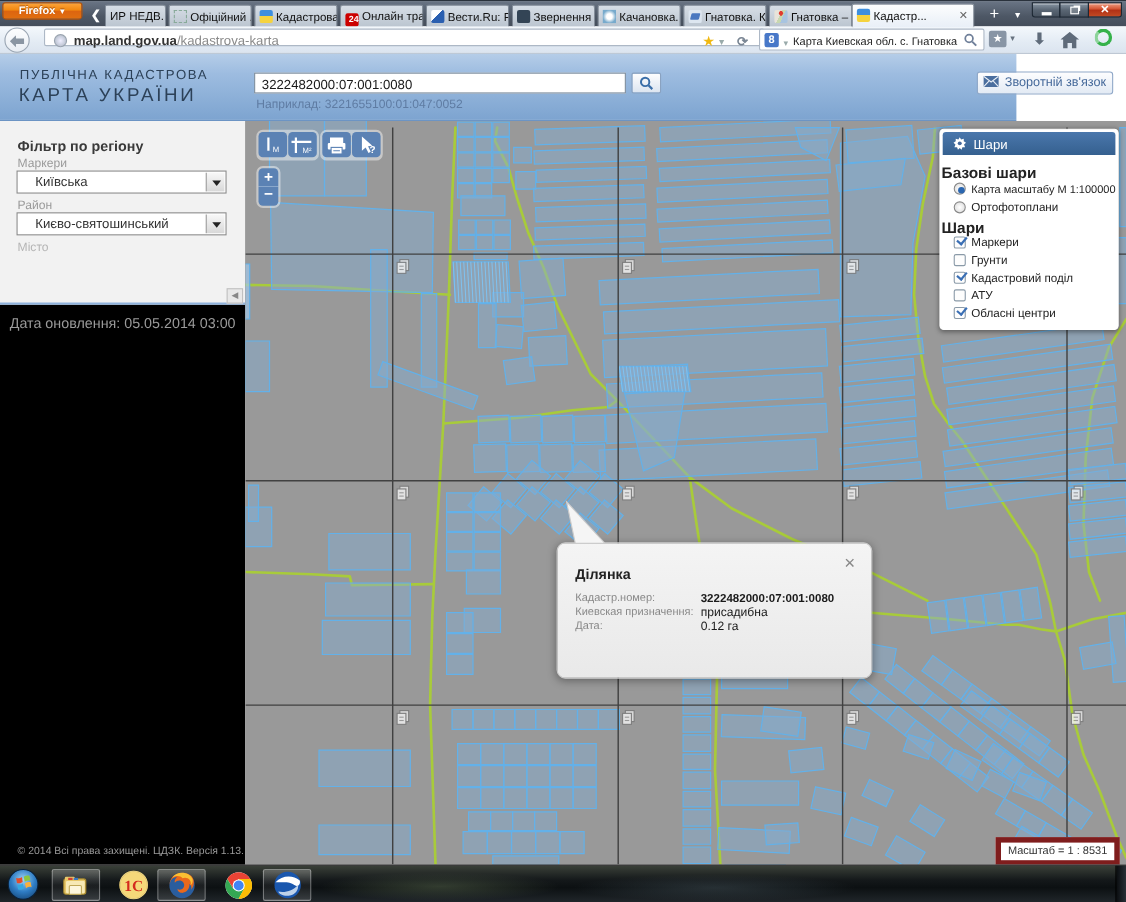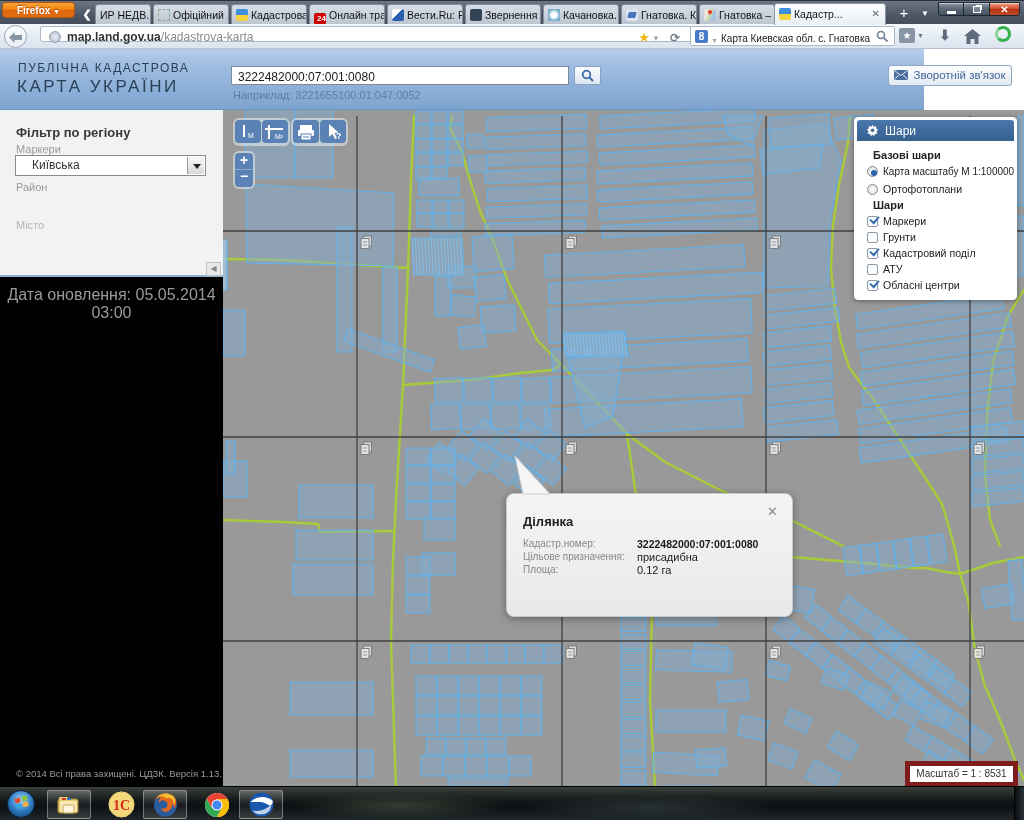--- a/index.html
+++ b/index.html
@@ -39,31 +39,31 @@
 #fbbtn{position:absolute;left:888px;top:16px;width:124px;height:21px;border:1px solid #90a8c8;border-radius:3px;background:linear-gradient(#fdfdfe,#e2eaf4);font-size:11.5px;color:#45699a;text-align:center;line-height:19px}
 
 #sidebar{position:absolute;left:0;top:110px;width:223px;height:676px;background:#000000}
 #sbtop{position:absolute;left:0;top:0;width:223px;height:167px;background:#f2f2f2;border-bottom:2px solid #8fb2dc}
 #sbh{position:absolute;left:16px;top:15px;font-size:13px;font-weight:bold;color:#3a3a3a}
 .sblbl{position:absolute;left:16px;font-size:11px;color:#9a9a9a}
 .sbsel{position:absolute;left:15px;width:191px;height:21px;background:#fff;border:1px solid #8a8a8a;font-size:12px;color:#333;line-height:19px;padding-left:16px}
 .selarrow{position:absolute;right:1px;top:1px;width:17px;height:17px;background:linear-gradient(#f8f8f8,#d8d8d8);border-left:1px solid #999}
 .selarrow:after{content:"";position:absolute;left:5px;top:7px;border:4px solid transparent;border-top:5px solid #222}
 #collbtn{position:absolute;left:206px;top:152px;width:15px;height:14px;background:#e8e8e8;border:1px solid #c0c0c0;color:#888;font-size:8px;text-align:center;line-height:12px}
-#dateupd{position:absolute;left:0;top:176px;width:223px;text-align:center;font-size:16px;color:#9a9a9a}
+#dateupd{position:absolute;left:0;top:176px;width:223px;text-align:center;font-size:13px;color:#9a9a9a}
 #copyr{position:absolute;left:16px;top:658px;font-size:9.5px;color:#9a9a9a;white-space:nowrap}
 
 #maparea{position:absolute;left:223px;top:110px;width:801px;height:676px;background:#999999;overflow:hidden}
 .tgrp{position:absolute;height:28px;background:rgba(255,255,255,0.45);border-radius:6px;padding:2px;display:flex;gap:1px}
 .tbn{width:26px;height:23px;background:#5b82b4;border-radius:4px;display:flex;align-items:center;justify-content:center}
 #zoomctl{position:absolute;left:10px;top:41px;width:22px;height:38px;background:rgba(255,255,255,0.45);border-radius:6px;padding:2px}
 .zbn{width:18px;height:17px;background:#5b82b4;color:#fff;font-size:14px;font-weight:bold;text-align:center;line-height:15px}
 #layers{position:absolute;left:631px;top:7px;width:163px;height:183px;background:#fff;border-radius:4px;box-shadow:0 1px 5px rgba(0,0,0,0.4);border:1px solid #fff}
 #layhdr{position:absolute;left:2px;top:2px;right:2px;height:21px;background:linear-gradient(#4a77ac,#35608f);border-radius:3px 3px 0 0;color:#fff;font-size:12px;padding:4px 0 0 9px}
-.lsec{position:absolute;left:18px;font-size:11px;font-weight:bold;color:#222}
+.lsec{position:absolute;left:1px;font-size:14px;font-weight:bold;color:#222}
 .lrow{position:absolute;left:12px;font-size:10.6px;color:#222;white-space:nowrap}
 .radio{display:inline-block;width:11px;height:11px;border-radius:50%;background:radial-gradient(#fff,#d8d8d8);border:1px solid #888;vertical-align:-2px;margin-right:5px;position:relative}
 .radio.sel:after{content:"";position:absolute;left:2.5px;top:2.5px;width:6px;height:6px;border-radius:50%;background:#2a66b0}
 .cb{display:inline-block;width:11px;height:11px;background:#fdfdfd;border:1px solid #8a9aa8;border-radius:2px;vertical-align:-2px;margin-right:5px;position:relative}
 .cb.ck:after{content:"";position:absolute;left:1.5px;top:-1px;width:7px;height:4px;border-left:2px solid #3a6fb5;border-bottom:2px solid #3a6fb5;transform:rotate(-50deg)}
 #popup{position:absolute;left:283px;top:383px;width:287px;height:124px;background:linear-gradient(#f4f4f4,#e9e9e9);border:1px solid #c8c8c8;border-radius:8px;box-shadow:0 2px 8px rgba(0,0,0,0.35)}
 
 .prow{position:absolute;left:16px;font-size:11px;color:#1a1a1a;white-space:nowrap}
 .plbl{display:inline-block;width:114px;color:#888;font-size:10px;font-weight:normal;vertical-align:top}
 #scalebox{position:absolute;right:6px;bottom:-1px;width:113px;height:26px;background:#fff;border:5px solid #7f1d1d;font-size:10px;color:#333;text-align:center;line-height:16px}
@@ -144,20 +144,21 @@
           <rect width="14" height="10" rx="1" fill="#4a6e9e"></rect>
           <path d="M0.5 0.5 L7 5.5 L13.5 0.5 M0.5 9.5 L5 4.7 M13.5 9.5 L9 4.7" stroke="#e8eef6" stroke-width="1" fill="none"></path>
         </svg>Зворотній зв'язок</div>
   </div>
   <div id="sidebar">
     <div id="sbtop">
       <div id="sbh">Фільтр по регіону</div>
       <div class="sblbl" style="top:33px">Маркери</div>
       <div class="sbsel" style="top:45px">Київська<span class="selarrow"></span></div>
       <div class="sblbl" style="top:71px">Район</div>
+      <div class="sbsel" style="top:83px">Києво-святошинський<span class="selarrow"></span></div>
       <div class="sblbl" style="top:109px;color:#b5b5b5">Місто</div>
       <div id="collbtn">◀</div>
     </div>
     <div id="dateupd">Дата оновлення: 05.05.2014 03:00</div>
     <div id="copyr">© 2014 Всі права захищені. ЦДЗК. Версія 1.13.</div>
   </div>
   <div id="maparea">
       <div style="position:absolute;left:0;top:0"><svg width="801" height="676" viewBox="0 0 801 676">
           <rect width="801" height="676" fill="#999999"></rect>
           <g transform="translate(0,6)">
@@ -590,22 +591,22 @@
       <div class="lrow" style="top:145px"><span class="cb"></span>АТУ</div>
       <div class="lrow" style="top:161px"><span class="cb ck"></span>Обласні центри</div>
     </div>
     <div id="popup">
       <svg id="ptail" width="40" height="40" viewBox="0 0 40 40" style="position:absolute;left:4px;top:-39px">
           <path d="M4 1 L12 39 L39 39 Z" fill="#f5f5f5" stroke="#cccccc" stroke-width="1"></path>
         </svg>
       <div style="position:absolute;left:16px;top:20px;font-size:13px;font-weight:bold;color:#222">Ділянка</div>
       <div style="position:absolute;right:14px;top:10px;font-size:13px;color:#888">✕</div>
       <div class="prow" style="top:44px"><span class="plbl">Кадастр.номер:</span><b style="font-size:10.5px">3222482000:07:001:0080</b></div>
-      <div class="prow" style="top:57px"><span class="plbl">Цільове призначення:</span>присадибна</div>
-      <div class="prow" style="top:70px"><span class="plbl">Площа:</span>0.12 га</div>
+      <div class="prow" style="top:57px"><span class="plbl">Киевская призначення:</span>присадибна</div>
+      <div class="prow" style="top:70px"><span class="plbl">Дата:</span>0.12 га</div>
     </div>
     <div id="scalebox">Масштаб = 1 : 8531</div>
   </div>
   <div id="taskbar">
     <div style="position:absolute;left:290px;top:6px;width:220px;height:26px;background:radial-gradient(ellipse at center,rgba(120,140,100,0.35),rgba(0,0,0,0) 70%)"></div>
       <div style="position:absolute;left:520px;top:8px;width:260px;height:24px;background:radial-gradient(ellipse at center,rgba(100,120,130,0.30),rgba(0,0,0,0) 70%)"></div>
       <div id="orb"><svg width="30" height="30" viewBox="0 0 30 30">
           <defs>
             <radialGradient id="og" cx="0.5" cy="0.35" r="0.8">
               <stop offset="0" stop-color="#9fd4f7"></stop>

